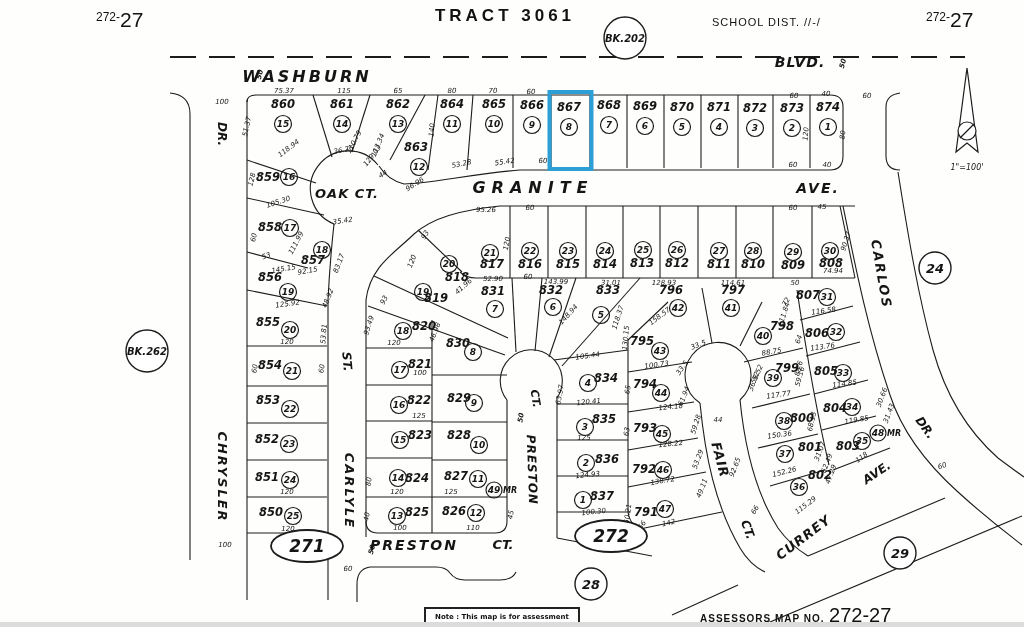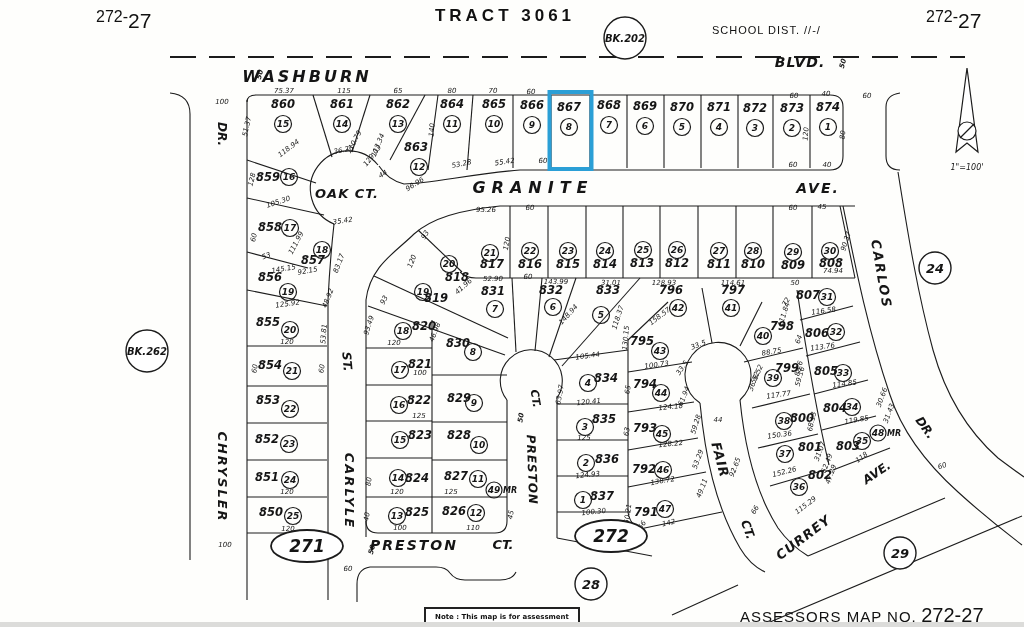--- a/index.html
+++ b/index.html
@@ -3,29 +3,29 @@
 <meta charset="utf-8">
 <style>
   html,body{margin:0;padding:0;background:#888;}
   .stage{position:relative;width:1024px;height:627px;background:#fefefc;overflow:hidden;
          font-family:"DejaVu Sans",sans-serif;outline:1px solid #b9b9b7;margin:0 auto;}
   svg{position:absolute;left:0;top:0;}
   svg text{fill:#151515;font-family:"DejaVu Sans",sans-serif;font-style:italic;}
   .hdr{position:absolute;color:#111;font-family:"Liberation Sans",sans-serif;white-space:nowrap;}
   #h-left{left:96px;top:8px;}
   #h-title{left:355px;top:6px;width:300px;text-align:center;font-size:17px;letter-spacing:4px;font-weight:700;}
-  #h-school{left:712px;top:24px;font-size:11px;letter-spacing:1px;text-align:right;}
+  #h-school{left:712px;top:16px;font-size:11px;letter-spacing:1px;text-align:right;}
   #h-right{left:926px;top:8px;}
-  .code-sm{font-size:16px;vertical-align:6px;}
+  .code-sm{font-size:12px;vertical-align:6px;}
   .code-bg{font-size:21px;font-weight:500;}
   #note-box{position:absolute;left:424px;top:607px;width:152px;height:26px;border:2px solid #222;
             background:#fff;font-size:7px;font-weight:700;text-align:center;padding-top:4px;
             font-family:"DejaVu Sans",sans-serif;color:#111;}
   #assessors{position:absolute;left:700px;top:604px;color:#111;font-family:"Liberation Sans",sans-serif;white-space:nowrap;}
-  #assessors .a1{font-size:15px;font-weight:400;letter-spacing:1px;margin-left:40px;}
+  #assessors .a1{font-size:10px;font-weight:700;letter-spacing:1px;}
   #assessors .a2{font-size:20px;font-weight:500;}
   .strip{position:absolute;left:0;top:622px;width:1024px;height:5px;background:#dcdcda;}
 </style>
 </head>
 <body>
 
 <div class="stage">
   <svg id="map" width="1024" height="627" viewBox="0 0 1024 627">
       <path d="M170 57 H965" fill="none" stroke="#1c1c1c" stroke-width="2" stroke-dasharray="26 13"></path>
       <path d="M170 93 Q190 95 190 114 V560" fill="none" stroke="#1c1c1c" stroke-width="1.1"></path>

